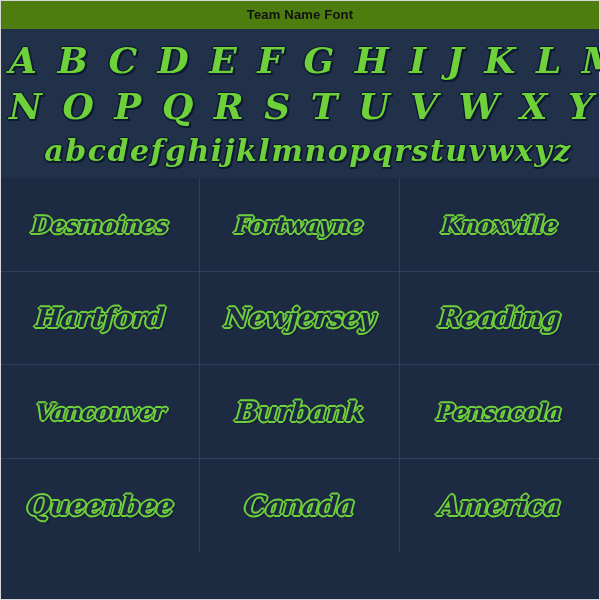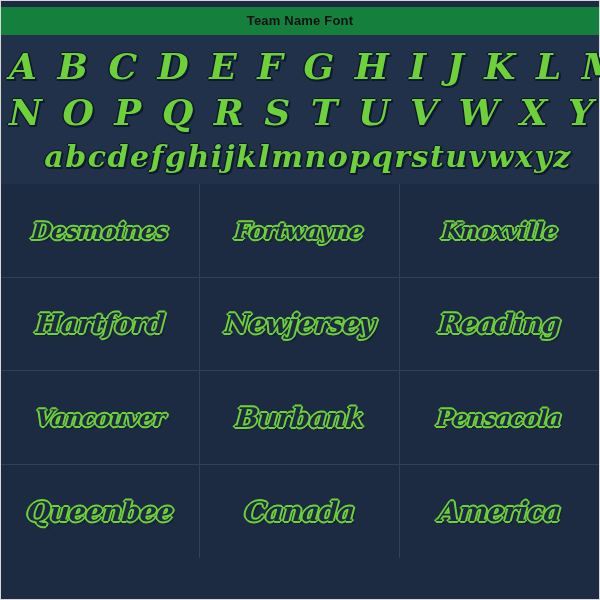--- a/index.html
+++ b/index.html
@@ -17,29 +17,28 @@
     position: relative;
     width: 600px;
     height: 600px;
     background: #1d2b42;
     box-sizing: border-box;
     border: 1px solid #d8d8d8;
   }
 
   
   .bar {
-    background: #15803d;
+    background: #4d7c0f;
     color: #111111;
     text-align: center;
     font-size: 13px;
     font-weight: bold;
     line-height: 1;
     padding: 7px 0 8px 0;
     letter-spacing: 0.2px;
-    margin-top: 6px;
   }
 
   
   .alphabet {
     background: #22314a;
     padding: 6px 0 10px 0;
   }
   .alpha-row {
     text-align: center;
     white-space: nowrap;

